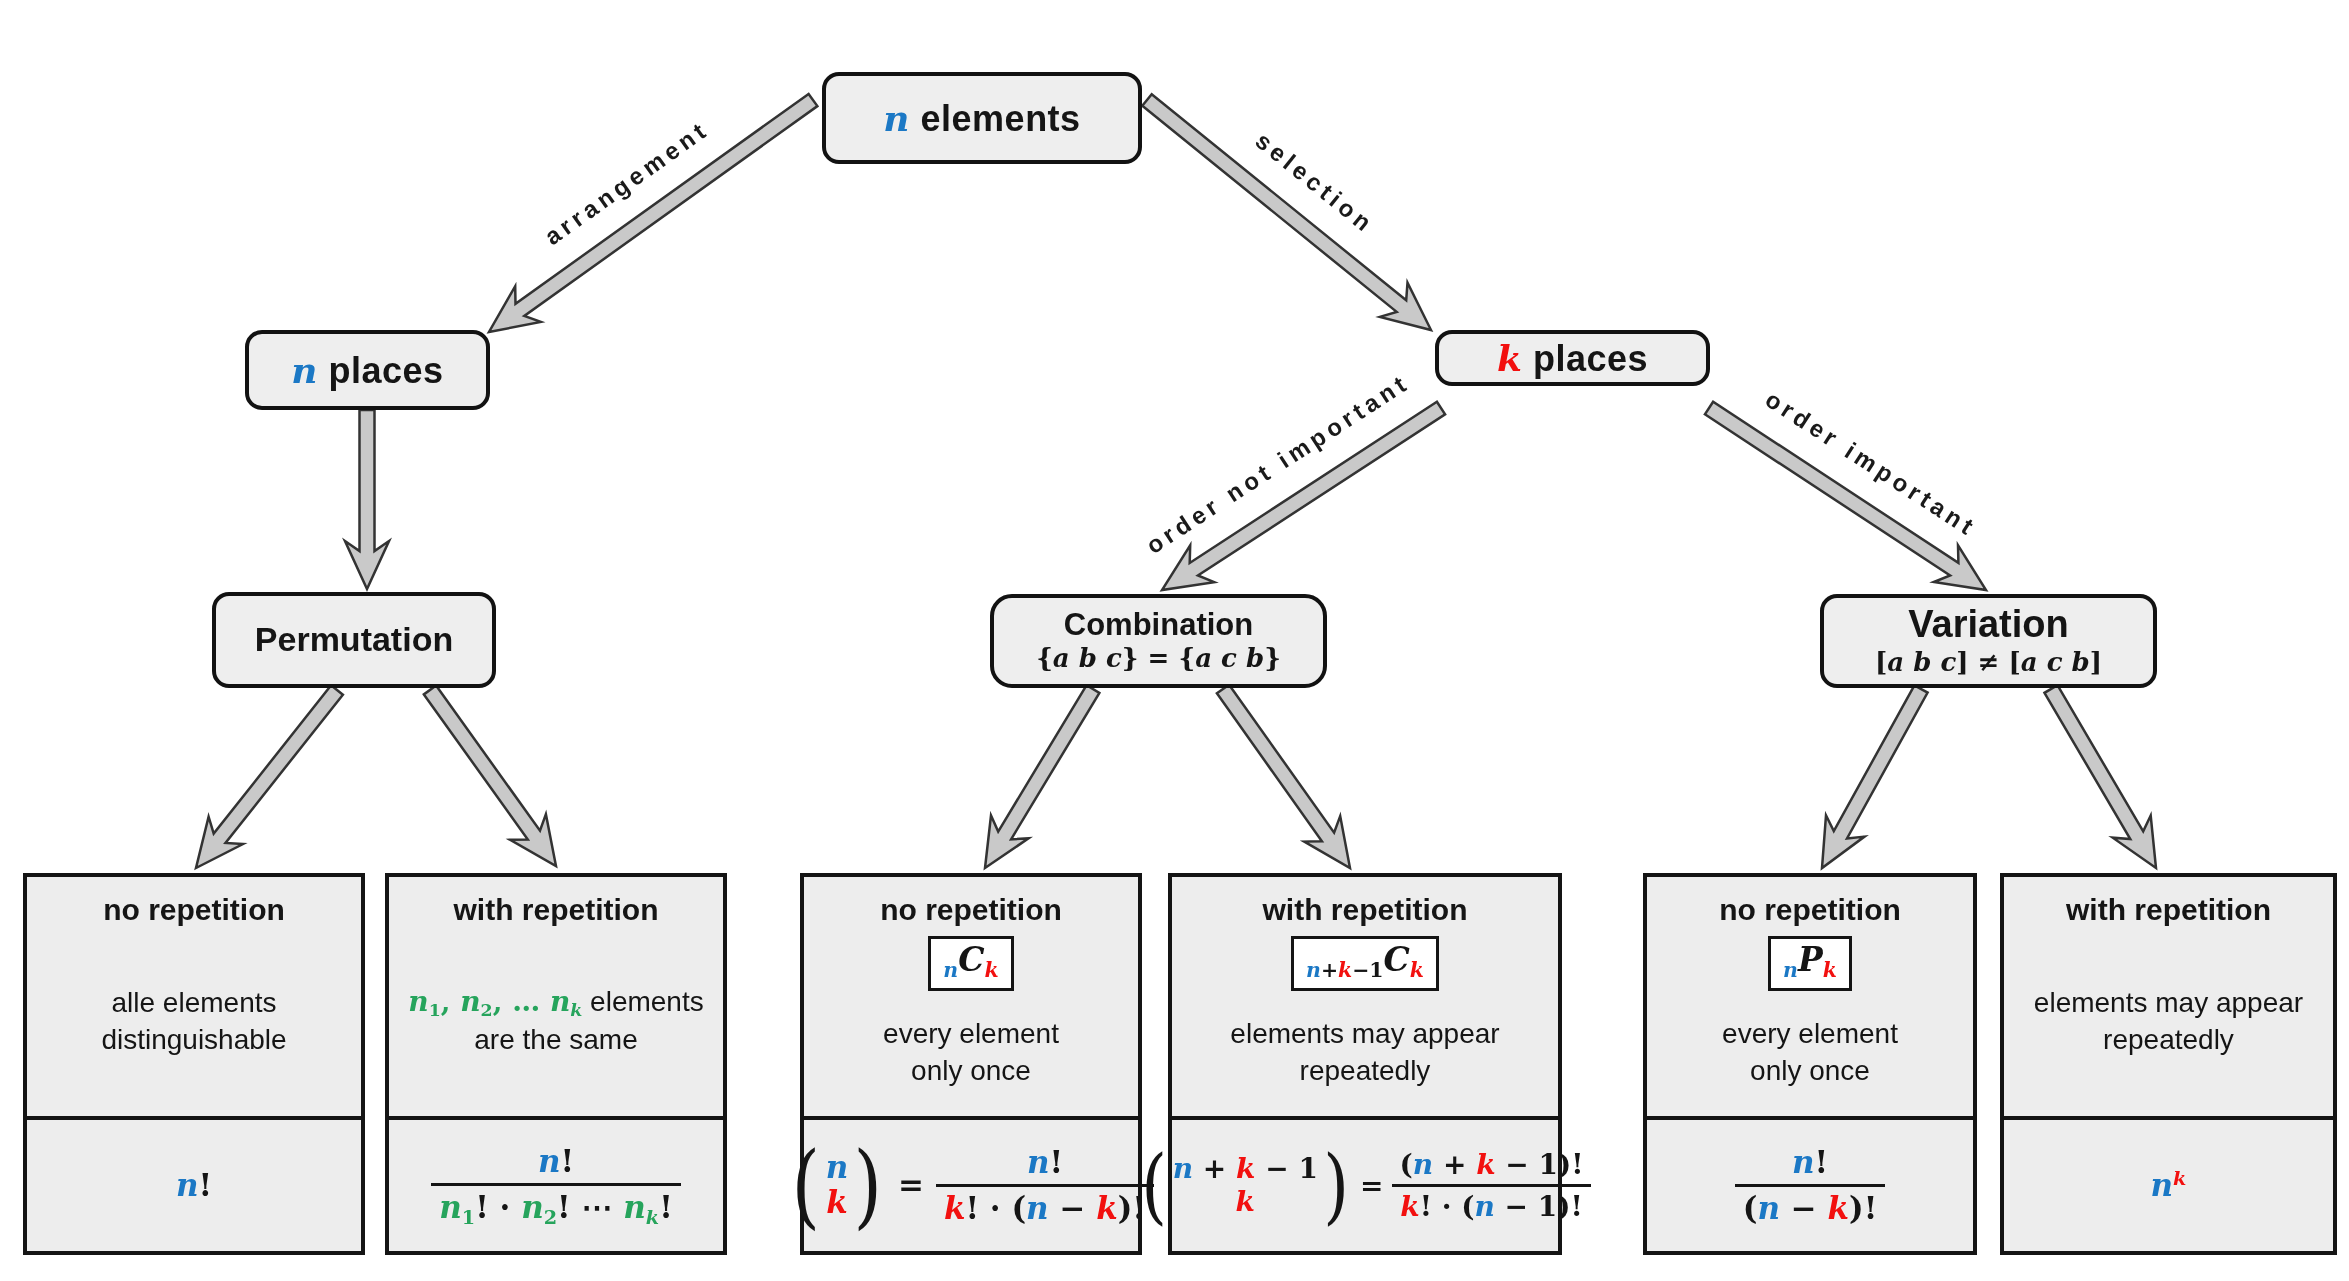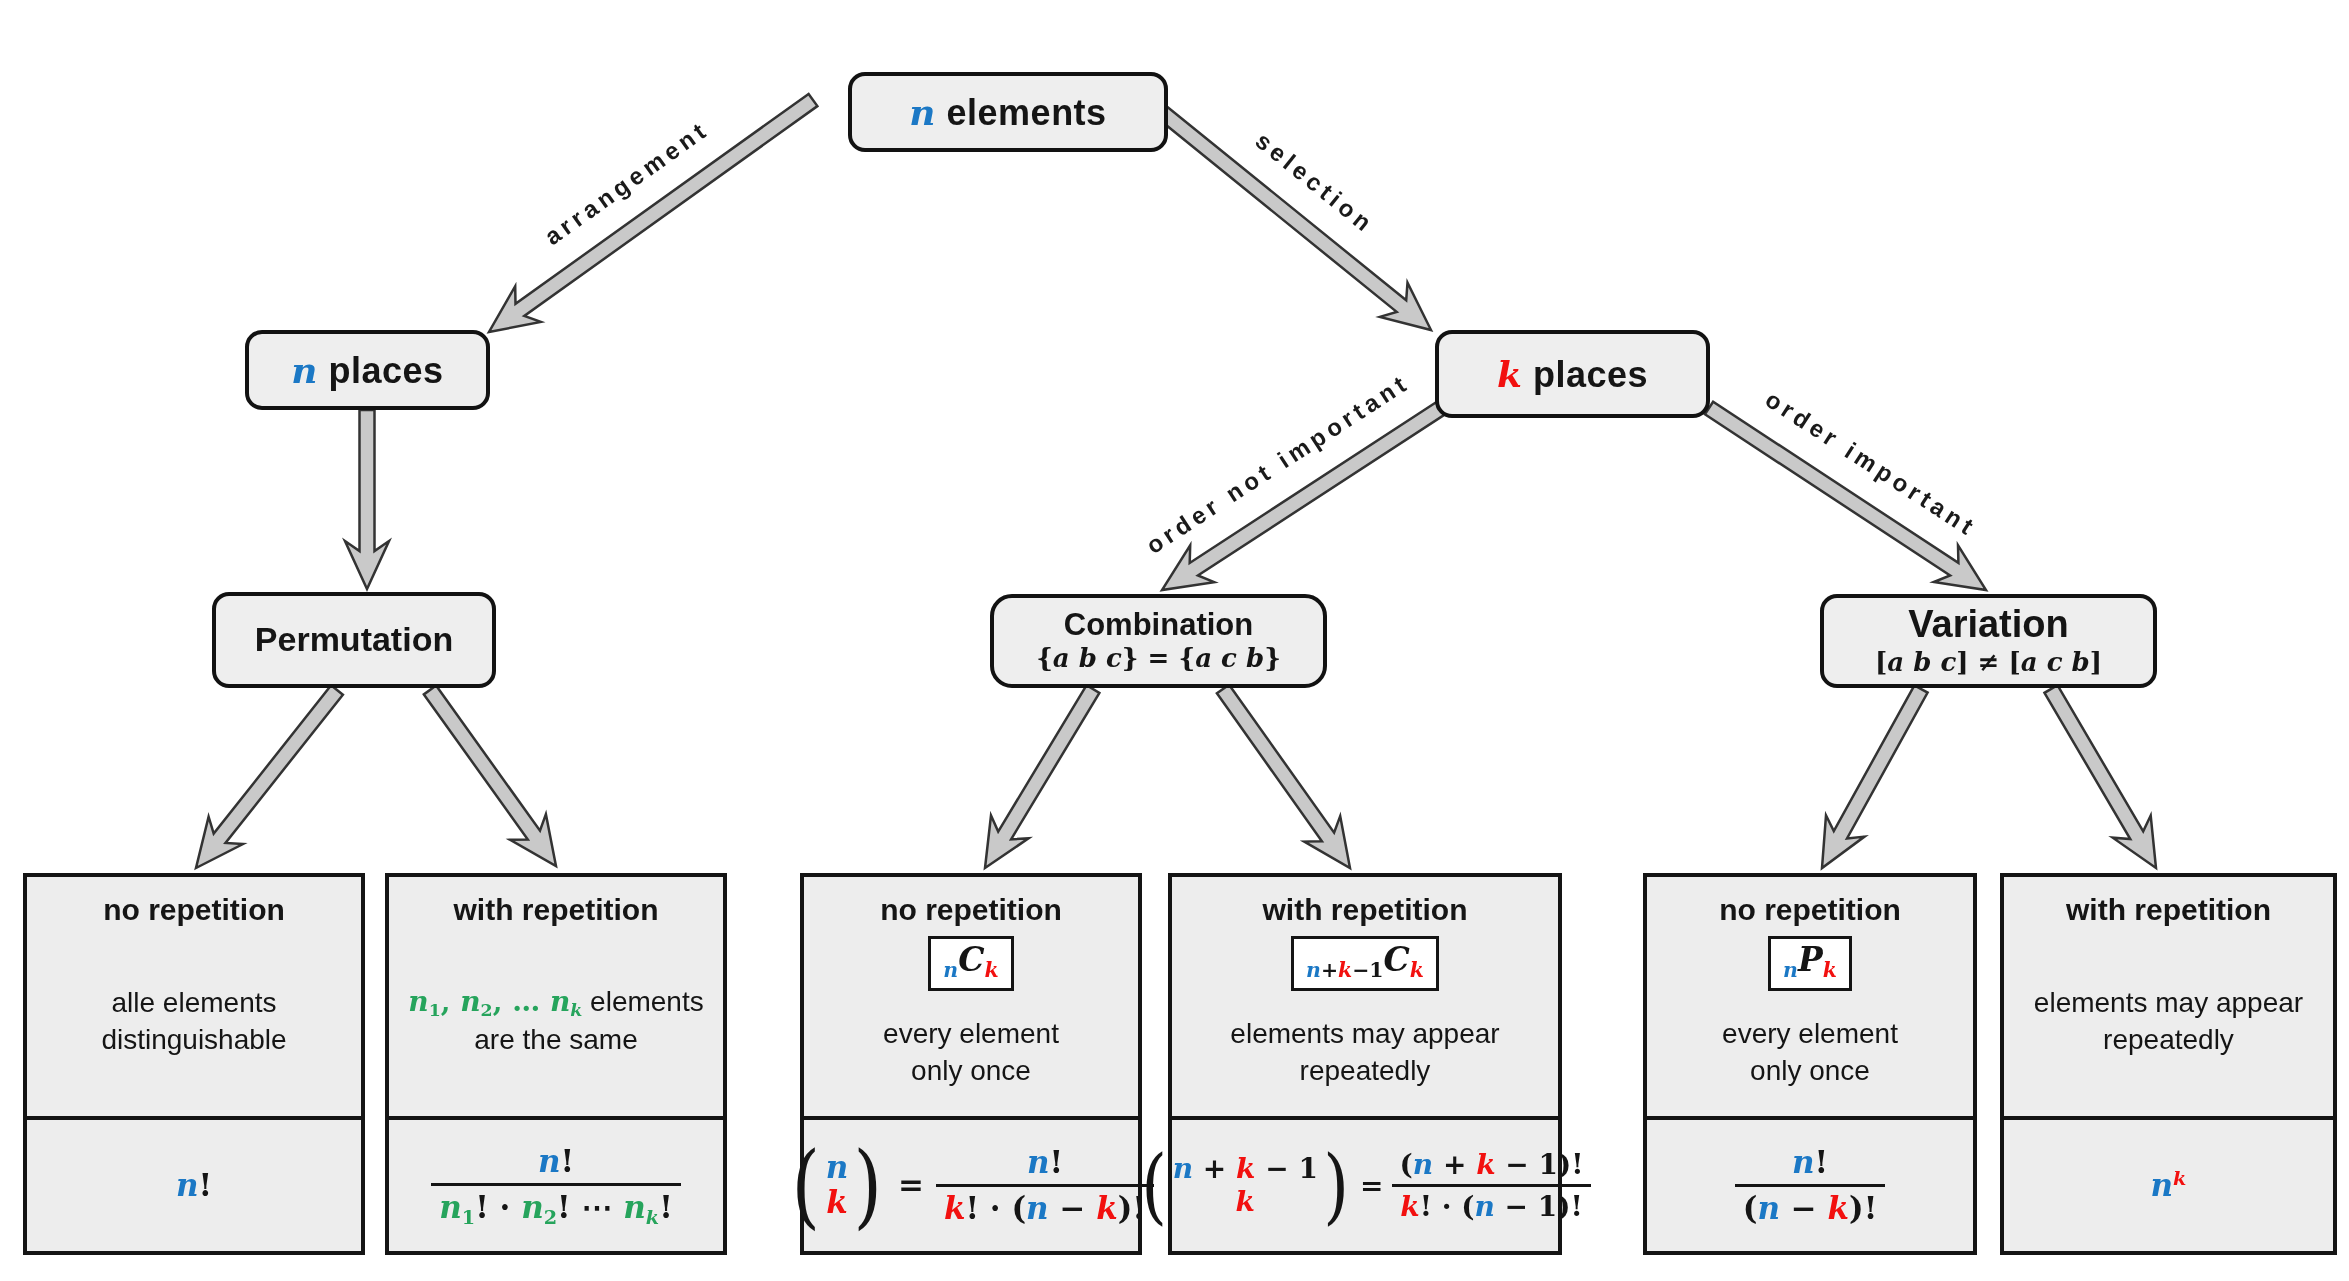--- a/index.html
+++ b/index.html
@@ -70,29 +70,29 @@
       <polygon points="1216.9,693.3 1321.9,841.3 1304.3,841.6 1350.0,868.0 1340.2,816.1 1334.1,832.7 1229.1,684.7" fill="#c9c9c9" stroke="#333333" stroke-width="2.5"></polygon>
       <polygon points="1914.4,685.4 1833.8,831.1 1826.0,815.3 1822.0,868.0 1864.5,836.6 1847.0,838.4 1927.6,692.6" fill="#c9c9c9" stroke="#333333" stroke-width="2.5"></polygon>
       <polygon points="2044.5,692.8 2130.3,839.0 2112.7,837.7 2156.0,868.0 2150.7,815.5 2143.2,831.4 2057.5,685.2" fill="#c9c9c9" stroke="#333333" stroke-width="2.5"></polygon>
     </svg>
 
   <div class="edge-label" style="left:627px;top:183px;--r:-35.5deg">arrangement</div>
   <div class="edge-label" style="left:1315px;top:183px;--r:39deg">selection</div>
   <div class="edge-label" style="left:1278px;top:464px;--r:-33deg">order not important</div>
   <div class="edge-label" style="left:1871px;top:464px;--r:33deg">order important</div>
 
-  <div class="node" style="left:848px;top:72px;width:320px;height:80px;">
+  <div class="node" style="left:822px;top:72px;width:320px;height:92px;">
     <div class="node-main"><span class="tk f-m c-b">n</span><span class="tk f-q c-k"> elements</span></div>
   </div>
 
   <div class="node" style="left:245px;top:330px;width:245px;height:80px;">
     <div class="node-main"><span class="tk f-m c-b">n</span><span class="tk f-q c-k"> places</span></div>
   </div>
 
-  <div class="node" style="left:1435px;top:330px;width:275px;height:88px;">
+  <div class="node" style="left:1435px;top:330px;width:275px;height:56px;">
     <div class="node-main"><span class="tk f-m c-r">k</span><span class="tk f-q c-k"> places</span></div>
   </div>
 
   <div class="node" style="left:212px;top:592px;width:284px;height:96px;">
     <div class="node-title" style="font-size:34px">Permutation</div>
   </div>
 
   <div class="node" style="left:990px;top:594px;width:337px;height:94px;border-radius:22px;">
     <div class="node-title" style="font-size:31px">Combination</div>
     <div class="node-sub"><span class="tk f-n c-k">{</span><span class="tk f-m c-k">a b c</span><span class="tk f-n c-k">} = {</span><span class="tk f-m c-k">a c b</span><span class="tk f-n c-k">}</span></div>

